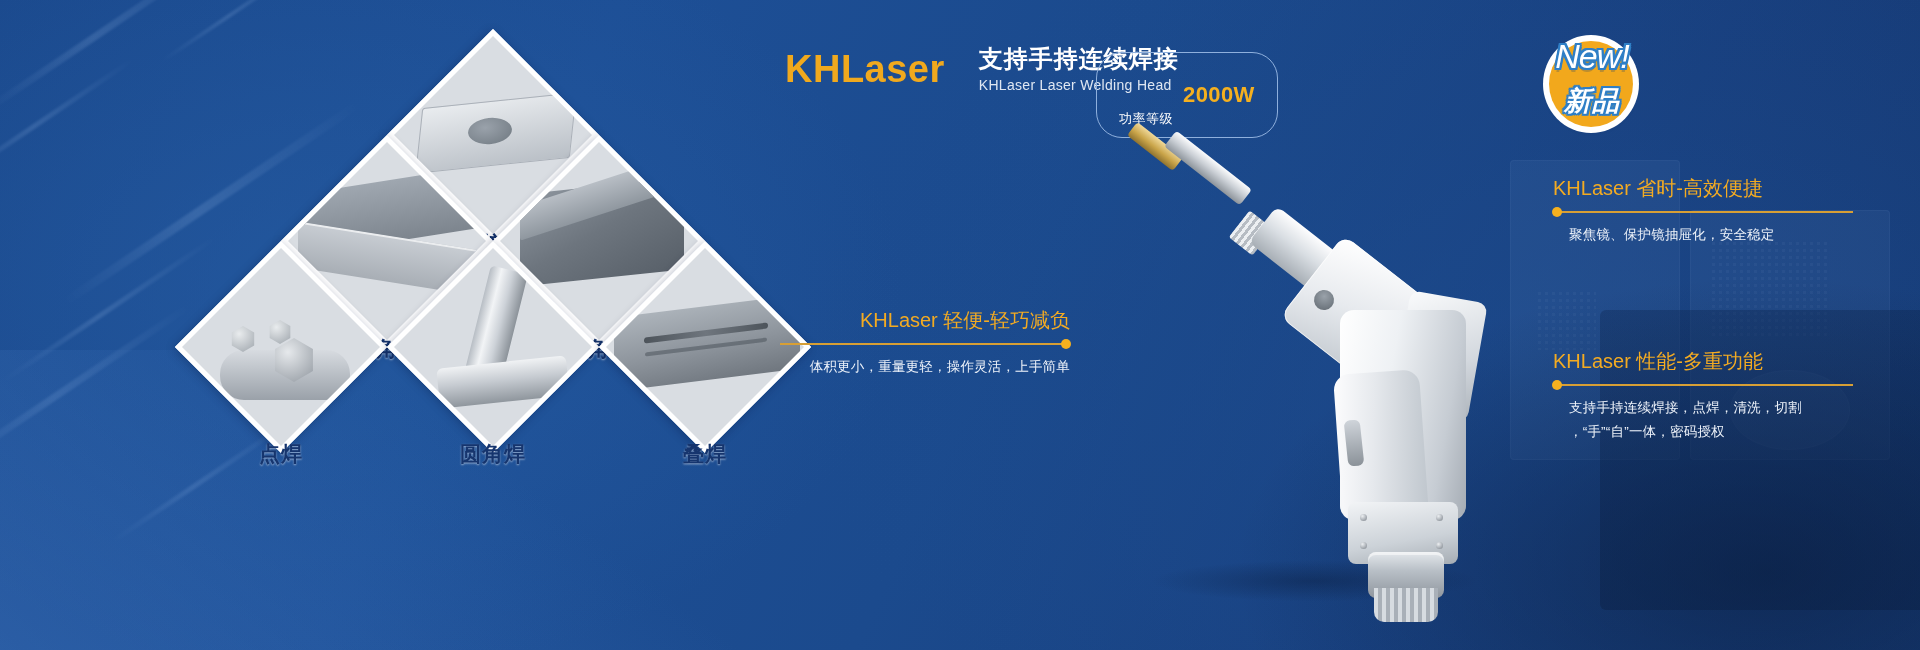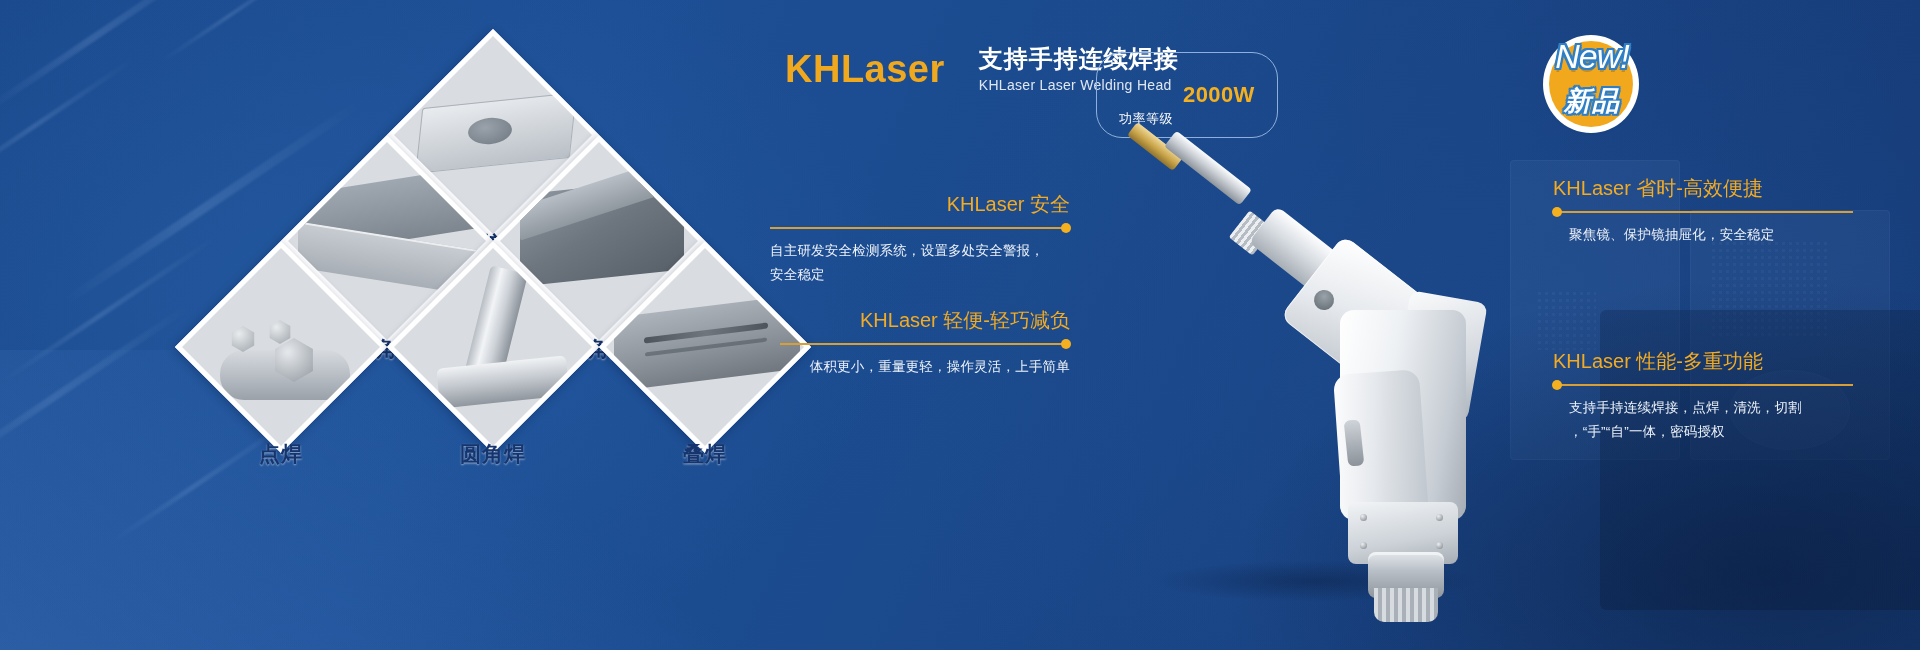--- a/index.html
+++ b/index.html
@@ -389,29 +389,20 @@
     <div class="part base-block">
       <div class="screw" style="left:12px; top:12px;"></div>
       <div class="screw" style="left:12px; top:40px;"></div>
       <div class="screw" style="left:88px; top:12px;"></div>
       <div class="screw" style="left:88px; top:40px;"></div>
     </div>
     <div class="part base-ring"></div>
     <div class="part base-collar"></div>
   </div>
 
-  <div class="callout right-anchor" style="left:770px; top:192px; width:300px;">
-    <div class="c-title">KHLaser 安全</div>
-    <div class="c-rule">
-      <div class="line"></div>
-        <div class="dot"></div>
-    </div>
-    <div class="c-body" style="text-align:left;">自主研发安全检测系统，设置多处安全警报，
-安全稳定</div>
-  </div>
 
   <div class="callout left-anchor" style="left:1553px; top:176px; width:300px;">
     <div class="c-title">KHLaser 省时-高效便捷</div>
     <div class="c-rule">
       <div class="line"></div>
         <div class="dot"></div>
     </div>
     <div class="c-body" style="margin-left:16px;">聚焦镜、保护镜抽屉化，安全稳定</div>
   </div>
 

